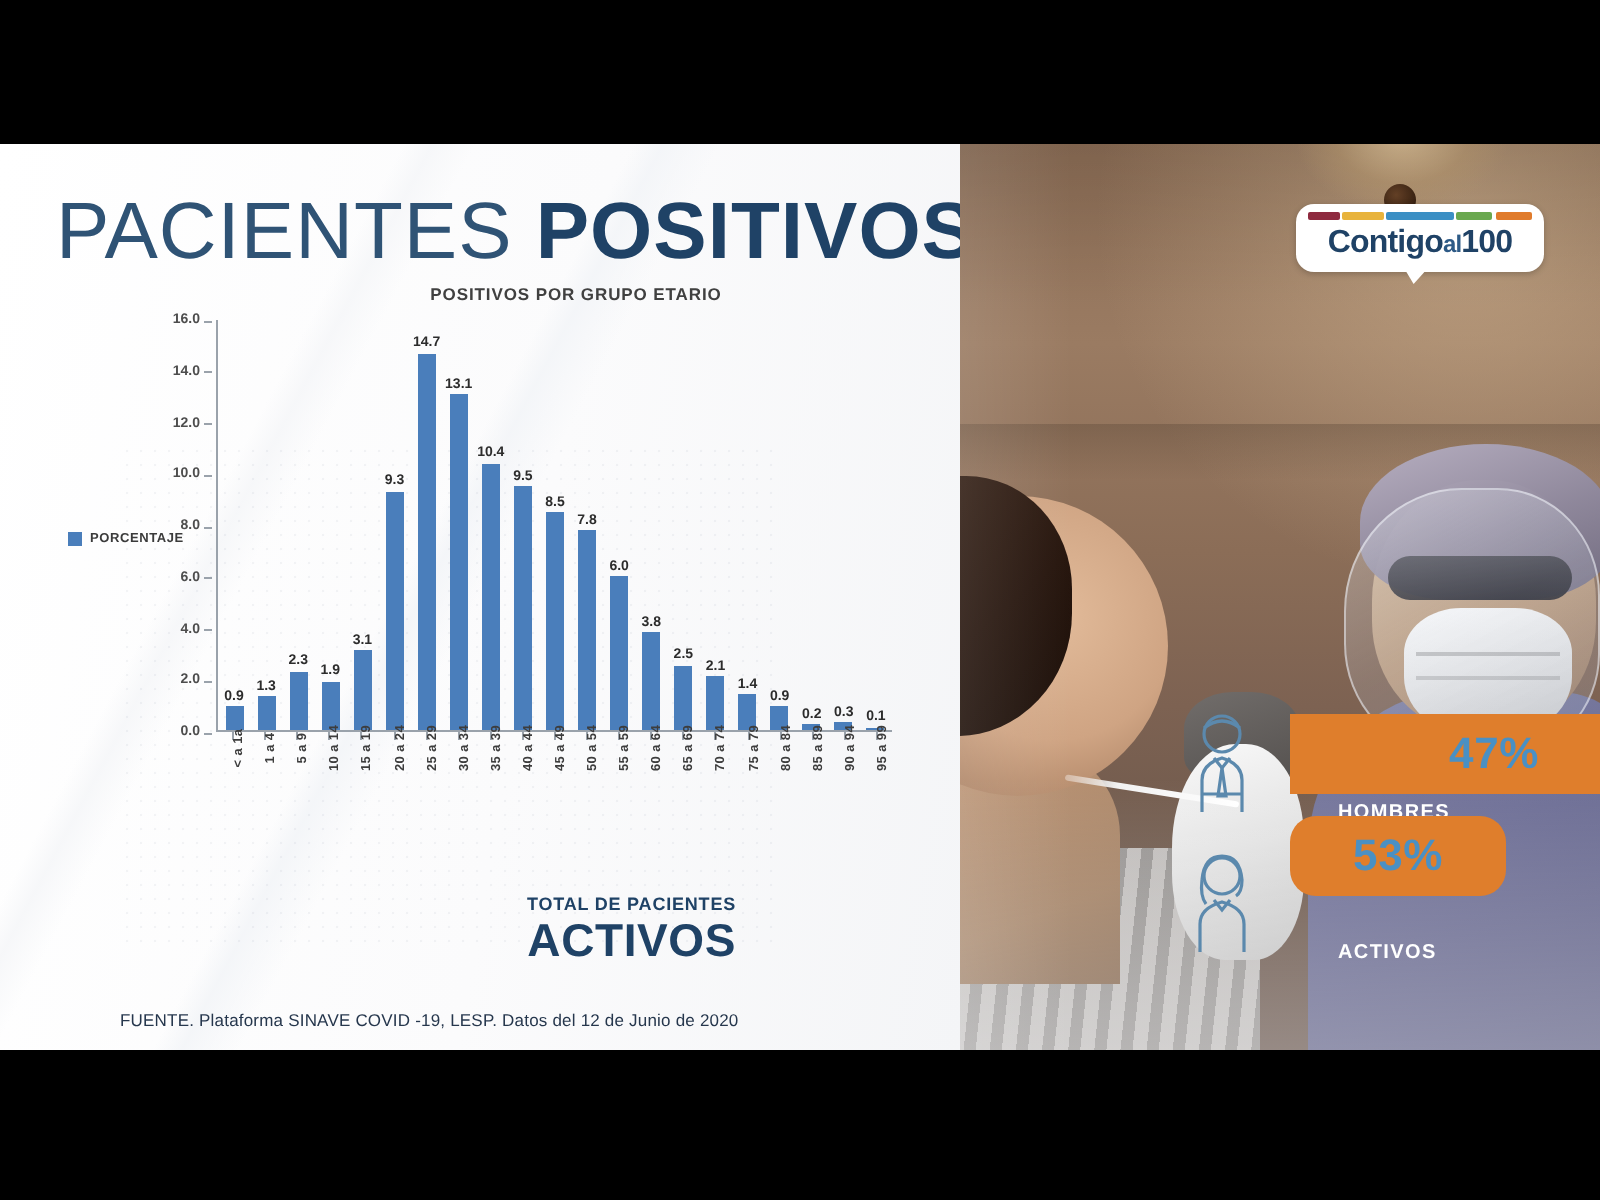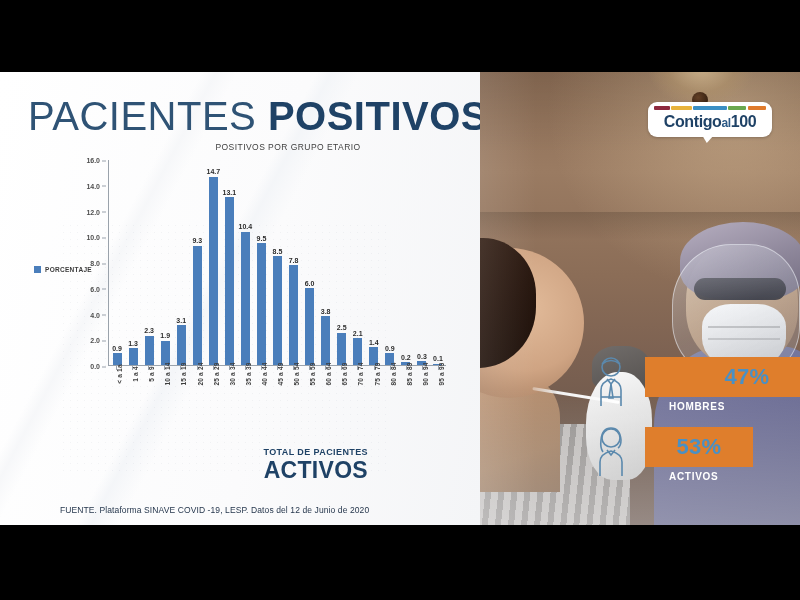--- a/index.html
+++ b/index.html
@@ -37,21 +37,21 @@
     position:absolute;left:28px;top:22px;
     font-size:40px;letter-spacing:.5px;color:#2f5375;font-weight:400;
     white-space:nowrap;
   }
   .headline b{font-weight:700;color:#1f4266;}
 
   
   .chart-wrap{position:absolute;left:18px;top:70px;width:448px;height:290px;}
   .chart-title{
     position:absolute;left:140px;top:0;width:260px;text-align:center;
-    font-size:8.5px;font-weight:400;color:#404040;letter-spacing:.45px;
+    font-size:8.5px;font-weight:700;color:#404040;letter-spacing:.45px;
   }
   .legend{
     position:absolute;left:16px;top:124px;display:flex;align-items:center;gap:4px;
   }
   .legend-swatch{width:7px;height:7px;background:#4a7ebb;display:block;}
   .legend-label{font-size:6.5px;font-weight:700;color:#3b3b3b;letter-spacing:.3px;}
 
   .plot{
     position:absolute;left:90px;top:18px;width:338px;height:206px;
     border-left:1px solid #9aa2ab;border-bottom:1px solid #9aa2ab;
@@ -225,21 +225,21 @@
     font-size:16px;font-weight:700;color:#1f4266;letter-spacing:-.4px;line-height:17px;text-align:center;
     white-space:nowrap;
   }
   .logo-text .al{font-size:12px;font-weight:600;color:#2d5a86;}
   .logo-text .hundred{color:#1f4266;}
 
   
   .badge{position:absolute;left:165px;width:108px;height:40px;background:#df7e2c;
     display:flex;align-items:center;justify-content:center;}
   .badge.men{top:285px;padding-left:48px;}
-  .badge.women{top:355px;}
+  .badge.women{top:336px;border-radius:13px;}
   .badge-pct{font-size:22px;font-weight:700;color:#4a90c4;letter-spacing:.3px;}
   .badge-label{
     position:absolute;left:165px;font-size:10px;font-weight:700;color:#ffffff;letter-spacing:.7px;margin-left:24px;
   }
   .badge-label.men{top:329px;}
   .badge-label.women{top:399px;}
   .person-icon{position:absolute;left:108px;width:46px;height:52px;}
   .person-icon.men{top:282px;}
   .person-icon.women{top:352px;}
 </style>

